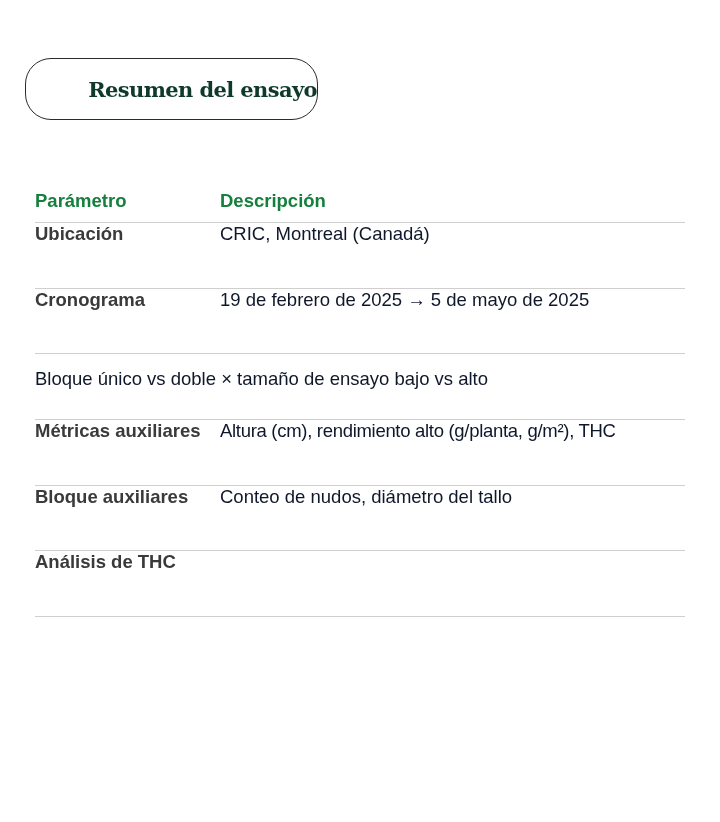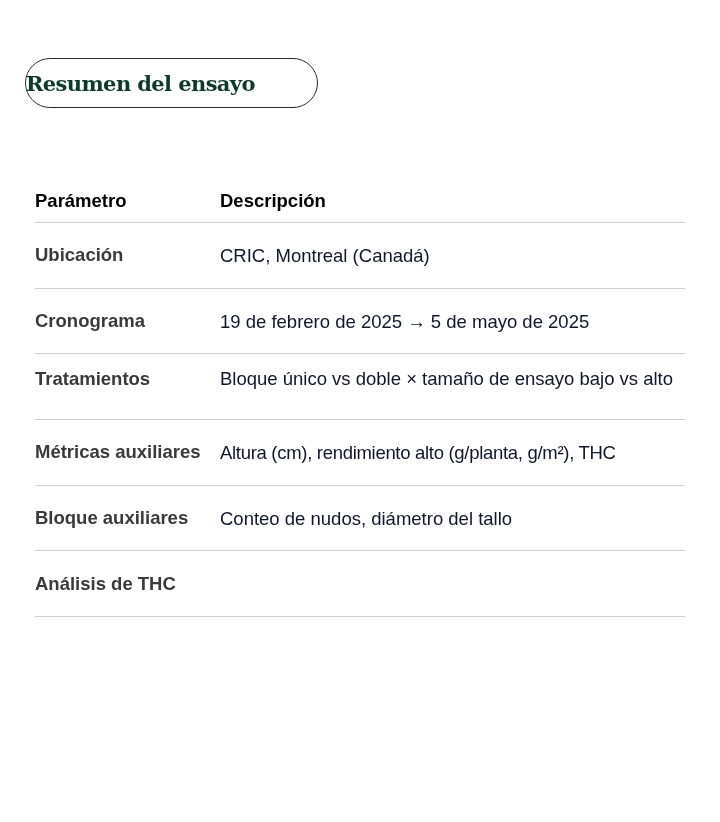--- a/index.html
+++ b/index.html
@@ -1,31 +1,31 @@
 <!DOCTYPE html>
 <html><head>
 <meta charset="utf-8">
 <style>
   html, body { margin: 0; padding: 0; background: #ffffff; }
   body { width: 720px; height: 822px; position: relative; font-family: "Liberation Sans", sans-serif; color: #3a3a3a; }
   .pill {
-    position: absolute; left: 25px; top: 58px; width: 293px; height: 50px;
+    position: absolute; left: 25px; top: 58px; width: 293px; height: 62px;
     border: 1.2px solid #2b2b2b; border-radius: 26px; box-sizing: border-box;
-    display: flex; align-items: center; justify-content: flex-start;
+    display: flex; align-items: center; justify-content: flex-end;
   }
   .pill-title {
     font-family: "DejaVu Serif", serif; font-weight: bold; font-size: 21px;
     color: #0f3a2a; letter-spacing: -0.6px;
   }
   .table { position: absolute; left: 35px; top: 160px; width: 650px; }
   .header-row { height: 63px; display: flex; align-items: center; border-bottom: 1px solid #cfcfcf; box-sizing: border-box; }
-  .row { height: 65.7px; display: flex; align-items: center; border-bottom: 1px solid #cfcfcf; box-sizing: border-box; }
+  .row { height: 65.7px; display: flex; align-items: flex-start; border-bottom: 1px solid #cfcfcf; box-sizing: border-box; }
   .cell-param { width: 185px; flex: none; font-weight: bold; font-size: 18.5px; color: #3a3a3a; white-space: nowrap; }
   .cell-desc { flex: 1; font-size: 18.5px; color: #0f172a; line-height: 21px; padding-right: 10px; }
-  .header-row .cell-param, .header-row .cell-desc { font-weight: bold; color: #000000; margin-top: 19px; }
+  .header-row .cell-param, .header-row .cell-desc { font-weight: bold; color: #15803d; margin-top: 19px; }
   .header-row { padding-top: 0; }
   .row.multi { align-items: flex-start; padding-top: 14px; }
 </style>
 </head>
 <body>
 
 <div class="pill">
   <span class="pill-title">Resumen del ensayo</span>
 </div>
 
@@ -36,21 +36,20 @@
   </div>
   <div class="row">
     <div class="cell-param">Ubicación</div>
     <div class="cell-desc">CRIC, Montreal (Canadá)</div>
   </div>
   <div class="row">
     <div class="cell-param">Cronograma</div>
     <div class="cell-desc">19 de febrero de 2025 → 5 de mayo de 2025</div>
   </div>
   <div class="row multi">
-    <div class="cell-param">Tratamientos</div>
     <div class="cell-desc">Bloque único vs doble × tamaño de ensayo bajo vs alto</div>
   </div>
   <div class="row">
     <div class="cell-param">Métricas auxiliares</div>
     <div class="cell-desc" style="white-space:nowrap; letter-spacing:-0.3px;">Altura (cm), rendimiento alto (g/planta, g/m²), THC</div>
   </div>
   <div class="row">
     <div class="cell-param">Bloque auxiliares</div>
     <div class="cell-desc">Conteo de nudos, diámetro del tallo</div>
   </div>

